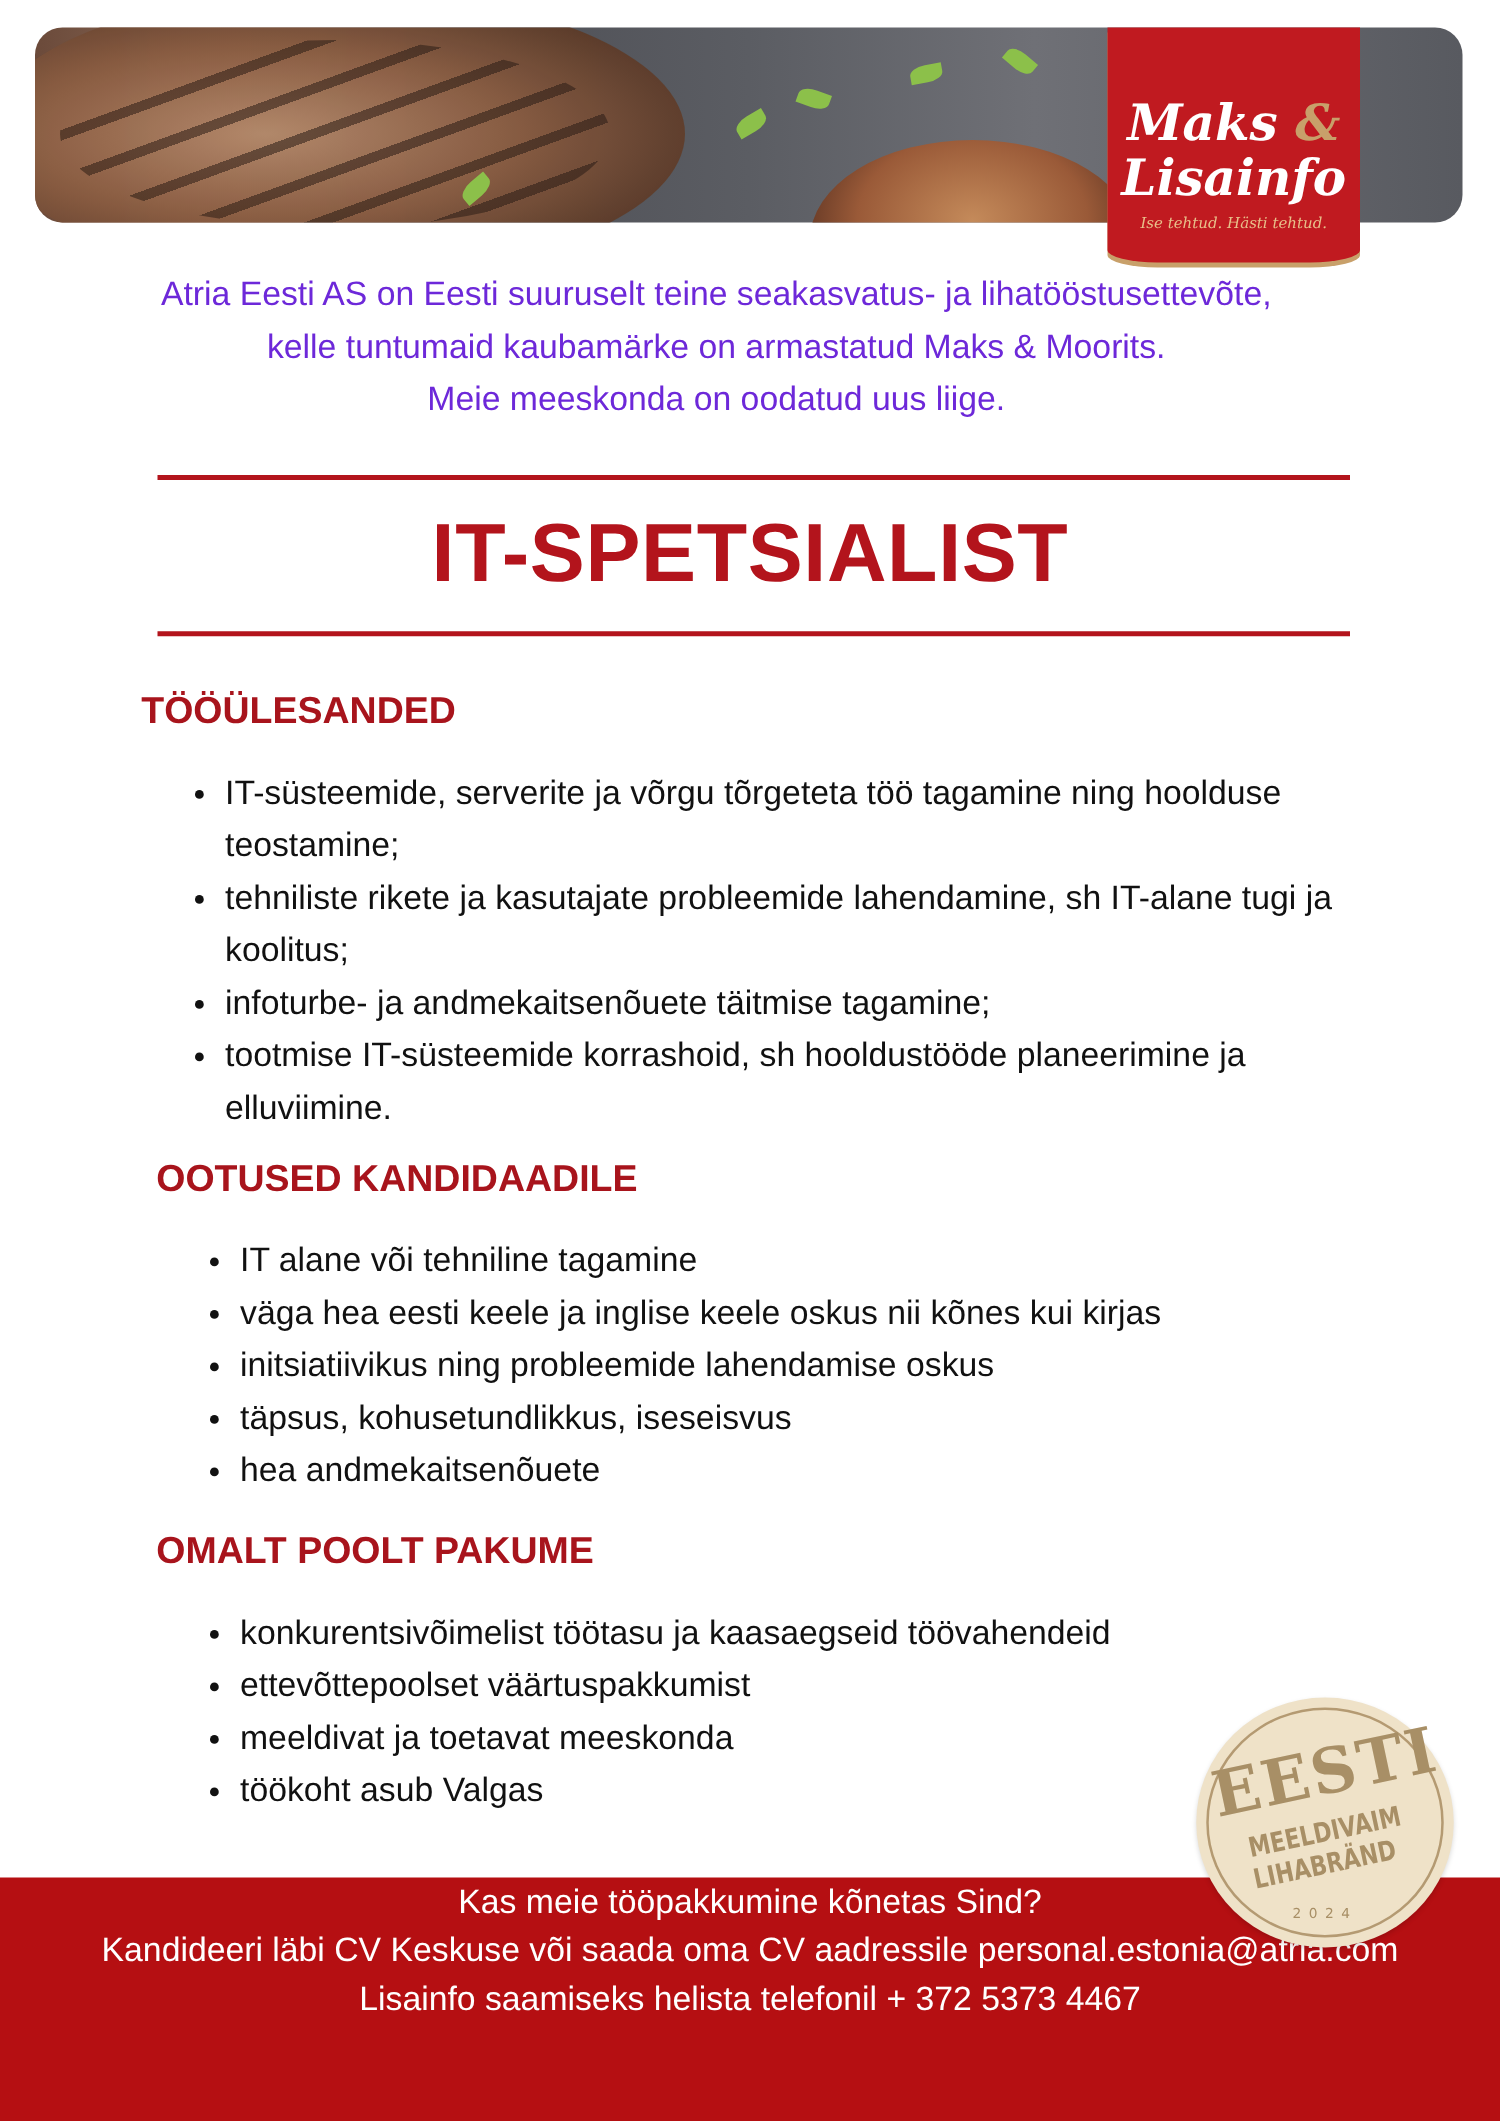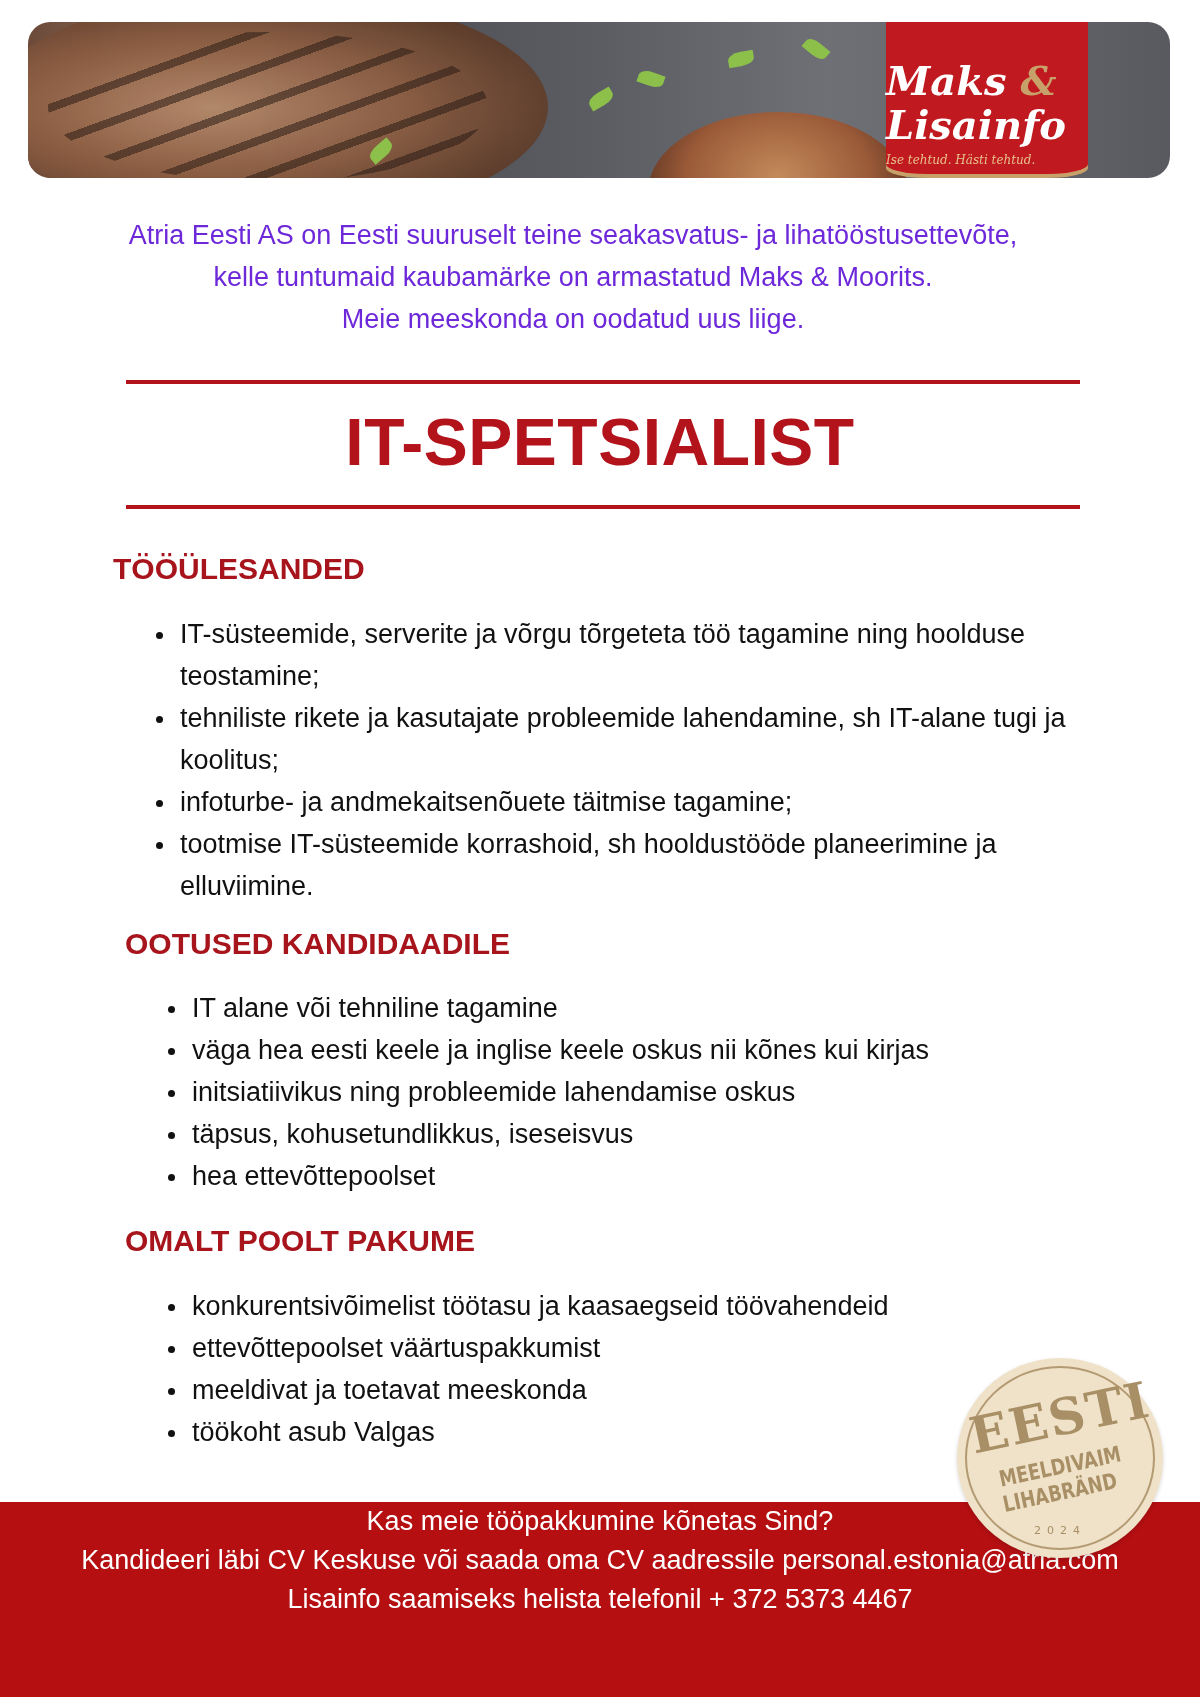--- a/index.html
+++ b/index.html
@@ -27,25 +27,25 @@
   .banner .meat2 {
     position: absolute; left: 620px; top: 90px; width: 260px; height: 160px;
     border-radius: 50%;
     background: radial-gradient(ellipse at 50% 40%, #c48a5a 0%, #9a5a38 50%, #5c3322 78%, transparent 80%);
   }
   .banner .herb {
     position: absolute; width: 26px; height: 14px; border-radius: 50% 0;
     background: #8cc04a;
   }
   .logo {
-    position: absolute; left: 886px; top: 22px; width: 202px; height: 152px;
+    position: absolute; left: 886px; top: 22px; width: 202px; height: 188px;
     background: #c01a20;
     border-bottom-left-radius: 40px 10px; border-bottom-right-radius: 40px 10px;
     box-shadow: 0 4px 0 #c8a06a;
-    display: flex; flex-direction: column; align-items: flex-start; justify-content: center;
+    display: flex; flex-direction: column; align-items: center; justify-content: center;
     padding-top: 30px; box-sizing: border-box;
   }
   .logo .l1, .logo .l2 {
     font-family: "DejaVu Serif", serif; font-style: italic; font-weight: bold;
     color: #fff; font-size: 40px; line-height: 44px;
   }
   .logo .amp { color: #c8a06a; }
   .logo .tag {
     font-family: "DejaVu Serif", serif; font-style: italic;
     color: #e8c08a; font-size: 12px; margin-top: 6px;
@@ -140,21 +140,21 @@
   <li>infoturbe- ja andmekaitsenõuete täitmise tagamine;</li>
   <li>tootmise IT-süsteemide korrashoid, sh hooldustööde planeerimine ja elluviimine.</li>
 </ul>
 
 <div class="section-h" style="left:125px;top:927px;">OOTUSED KANDIDAADILE</div>
 <ul class="blist" style="left:149px;top:971px;width:940px;">
   <li>IT alane või tehniline tagamine</li>
   <li>väga hea eesti keele ja inglise keele oskus nii kõnes kui kirjas</li>
   <li>initsiatiivikus ning probleemide lahendamise oskus</li>
   <li>täpsus, kohusetundlikkus, iseseisvus</li>
-  <li>hea ettevõttepoolset</li>
+  <li>hea andmekaitsenõuete</li>
 </ul>
 
 <div class="section-h" style="left:125px;top:1224px;">OMALT POOLT PAKUME</div>
 <ul class="blist" style="left:149px;top:1269px;width:900px;">
   <li>konkurentsivõimelist töötasu ja kaasaegseid töövahendeid</li>
   <li>ettevõttepoolset väärtuspakkumist</li>
   <li>meeldivat ja toetavat meeskonda</li>
   <li>töökoht asub Valgas</li>
 </ul>
 

